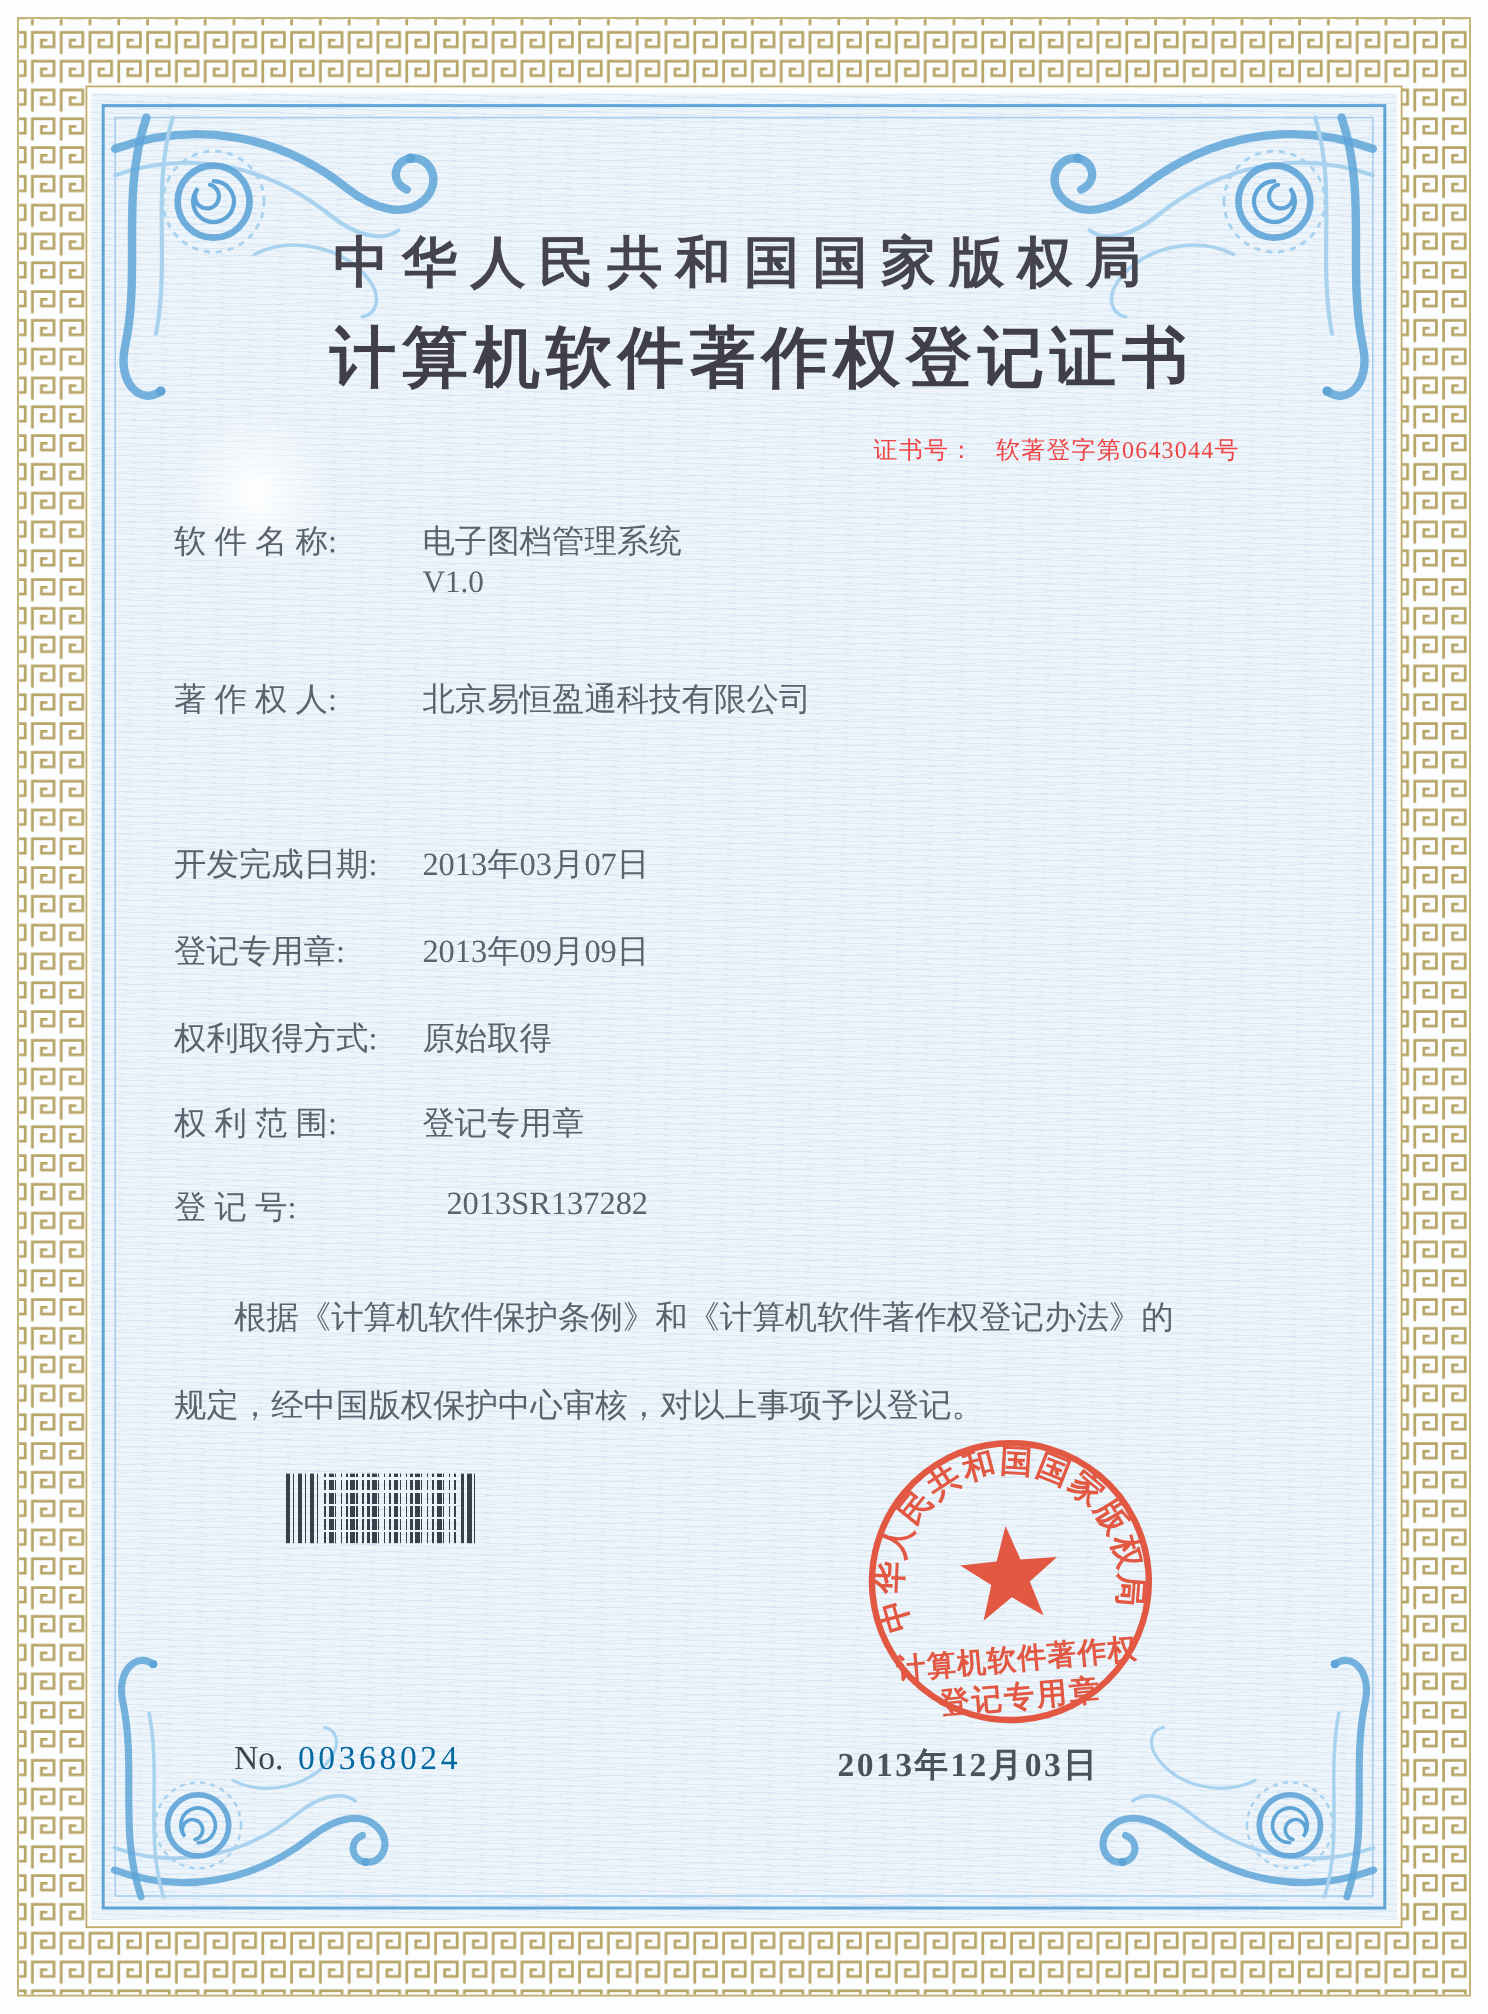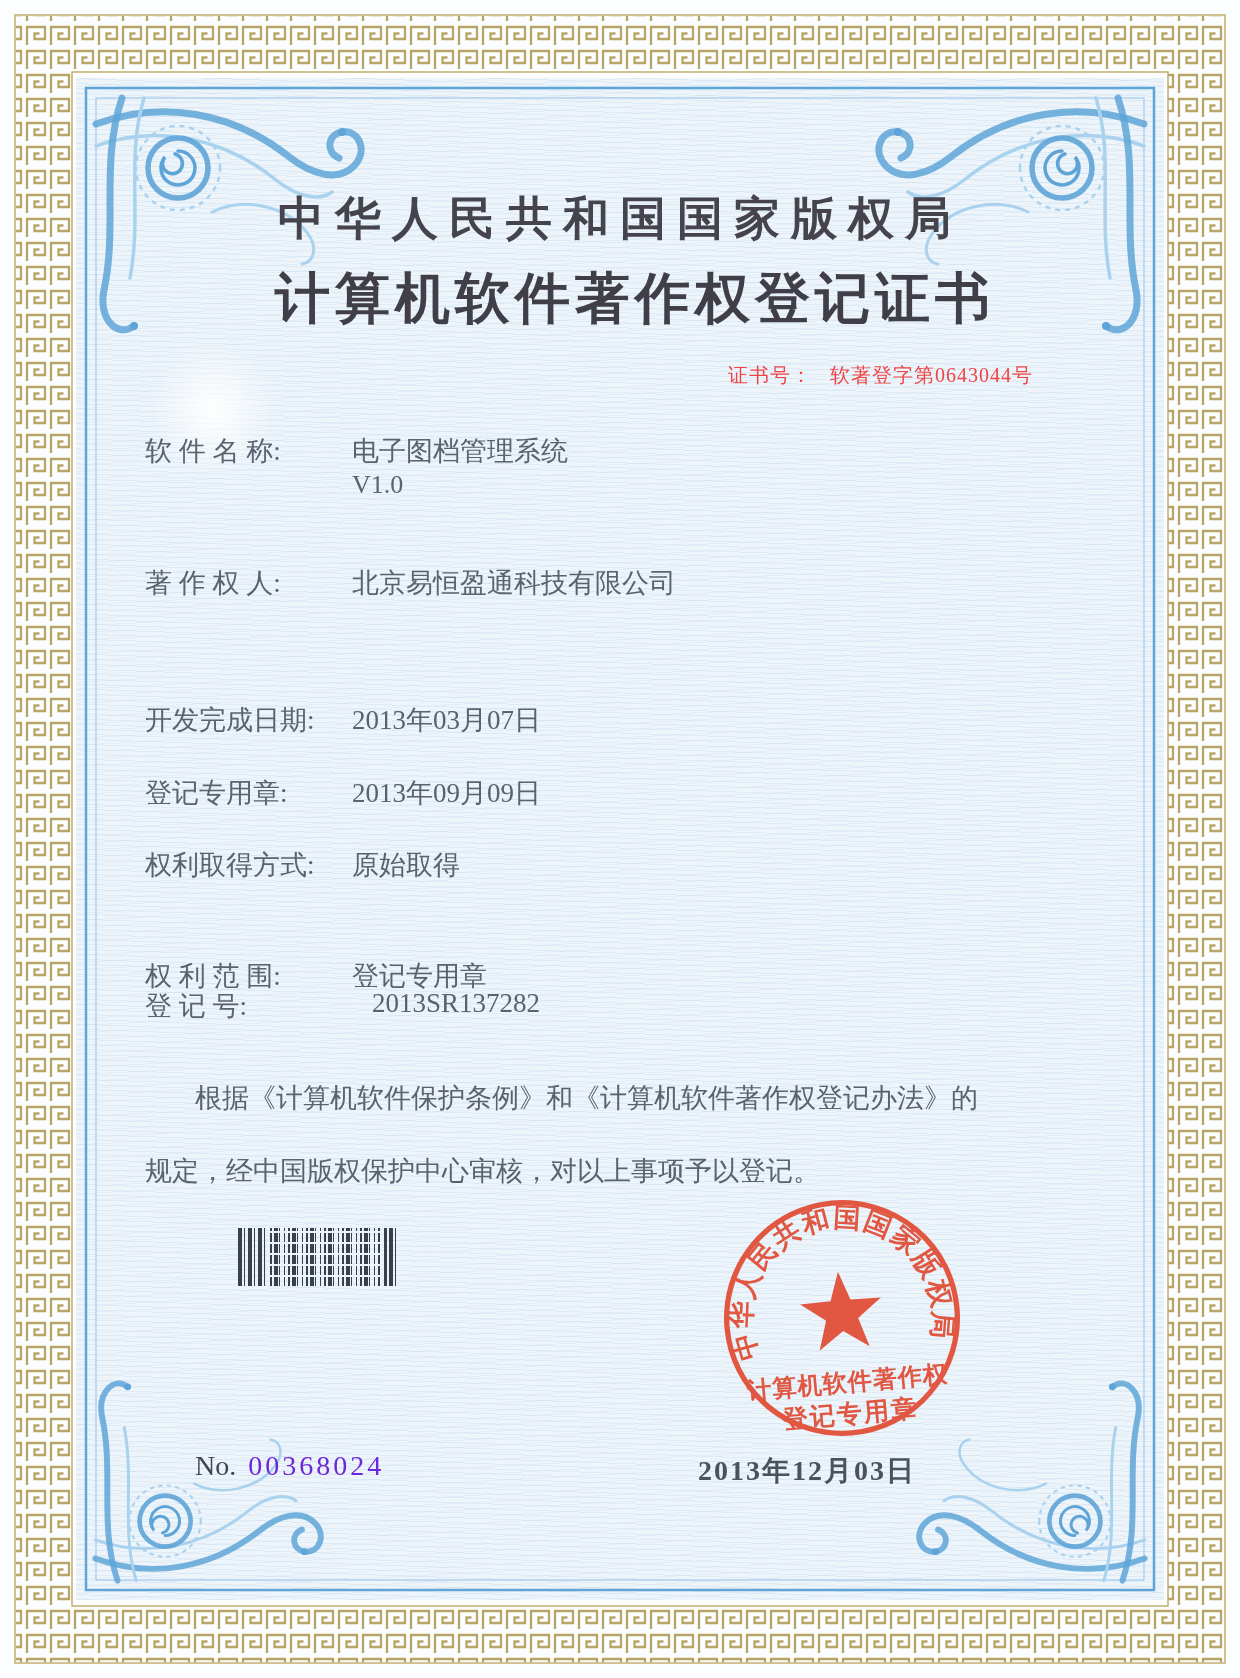--- a/index.html
+++ b/index.html
@@ -30,21 +30,21 @@
     font-size:55px;font-weight:bold;color:#403f47;letter-spacing:5px;white-space:nowrap;padding-left:15px;
   }
   .certno{
     position:absolute;left:728px;top:362px;font-size:20px;color:#ef4444;
     letter-spacing:1px;white-space:nowrap;
   }
   .certno .cn-num{margin-left:18px;}
   .row{position:absolute;left:145px;font-size:27px;color:#59626d;display:flex;white-space:nowrap;}
   .row .lab{width:207px;flex:0 0 207px;}
   .row.r1{top:433px;} .row.r2{top:565px;} .row.r3{top:702px;} .row.r4{top:775px;}
-  .row.r5{top:847px;} .row.r6{top:958px;} .row.r7{top:988px;gap:20px;}
+  .row.r5{top:847px;} .row.r6{top:918px;} .row.r7{top:988px;gap:20px;}
   .v2{position:absolute;left:352px;top:470px;font-size:26px;color:#59626d;}
   .stmt{position:absolute;left:145px;width:895px;font-size:27px;color:#59626d;line-height:36px;}
   .stmt.s1{top:1080px;text-indent:50px;}
   .stmt.s2{top:1153px;}
   
   .barcode{position:absolute;left:238px;top:1228px;width:170px;height:58px;display:flex;}
   .bc-start{
     flex:0 0 28px;
     background:repeating-linear-gradient(90deg,#39404c 0 4px,transparent 4px 6px,#39404c 6px 7px,transparent 7px 10px);
   }
@@ -53,21 +53,21 @@
     background:
       repeating-linear-gradient(0deg, transparent 0 9px, #edf4fa 9px 11px),
       repeating-linear-gradient(90deg, #39404c 0 2px, transparent 2px 4px, #39404c 4px 8px, transparent 8px 9px, #39404c 9px 10px, transparent 10px 14px, #39404c 14px 15px, transparent 15px 18px);
   }
   .bc-stop{
     flex:0 0 24px;
     background:repeating-linear-gradient(90deg,#39404c 0 3px,transparent 3px 5px,#39404c 5px 9px,transparent 9px 11px,#39404c 11px 12px,transparent 12px 24px);
   }
   .seal{position:absolute;left:716px;top:1192px;width:252px;height:252px;}
   .serial{position:absolute;left:195px;top:1450px;font-size:28px;color:#3f454c;white-space:nowrap;}
-  .serial .num{color:#6d28d9;margin-left:12px;letter-spacing:3px;}
+  .serial .num{color:#0369a1;margin-left:12px;letter-spacing:3px;}
   .issue-date{position:absolute;left:698px;top:1452px;font-size:28px;color:#4a525b;letter-spacing:2px;white-space:nowrap;font-weight:bold;}
 </style>
 </head>
 <body>
 
 <div class="page">
 
   <div class="inner-bg"></div>
 
   <svg class="decor" width="1240" height="1678" viewBox="0 0 1240 1678">

